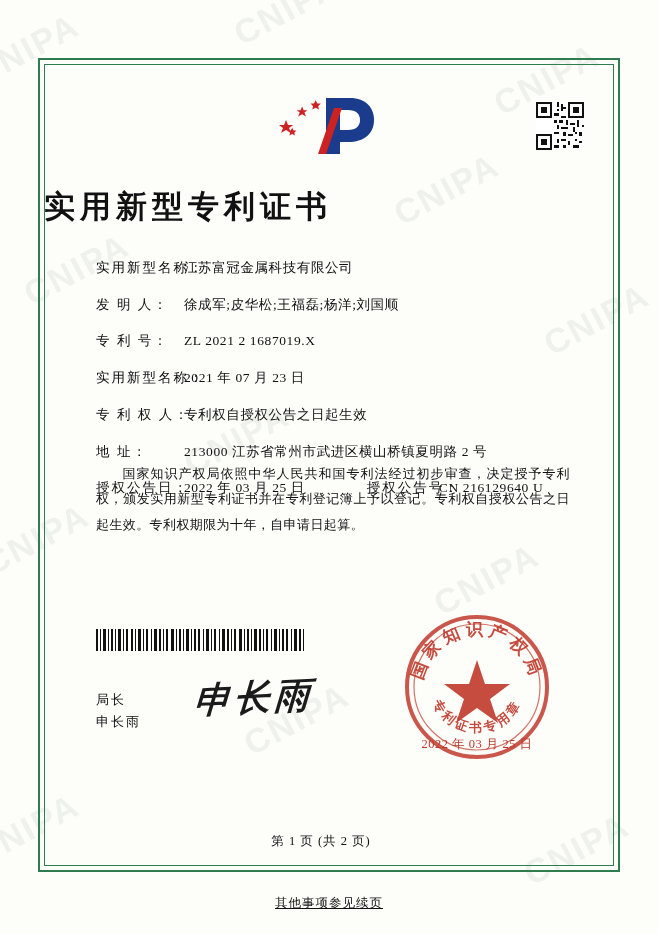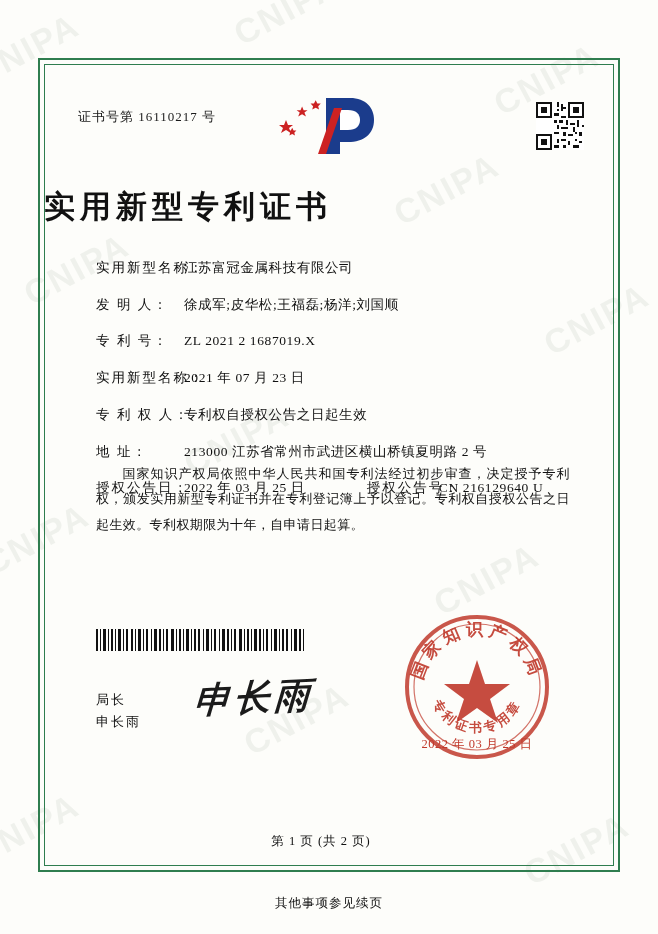--- a/index.html
+++ b/index.html
@@ -161,20 +161,21 @@
     letter-spacing:1px;
   }
   .footnote{
     position:absolute;
     left:0;right:0;bottom:22px;
     text-align:center;
     font-size:12.5px;
     color:#111;
     letter-spacing:1px;
     z-index:3;
+    text-decoration:underline;
   }
 </style>
 </head>
 <body>
 
 <div class="wm-layer">
   <div class="wm" style="left:-30px;top:30px;">CNIPA</div>
   <div class="wm" style="left:230px;top:-10px;">CNIPA</div>
   <div class="wm" style="left:490px;top:60px;">CNIPA</div>
   <div class="wm" style="left:390px;top:170px;">CNIPA</div>
@@ -188,21 +189,20 @@
   <div class="wm" style="left:520px;top:830px;">CNIPA</div>
 </div>
 
 <div class="page">
 
   <div class="border-outer"></div>
   <div class="border-inner"></div>
 
   <div class="content">
 
-    <div class="cert-no">证书号第 16110217 号</div>
 
     <div class="qr">
       <svg width="48" height="48" viewBox="0 0 21 21" shape-rendering="crispEdges">
         <rect width="21" height="21" fill="#ffffff"></rect>
         <g fill="#111">
           <rect x="0" y="0" width="7" height="1"></rect>
             <rect x="0" y="6" width="7" height="1"></rect>
           <rect x="0" y="0" width="1" height="7"></rect>
             <rect x="6" y="0" width="1" height="7"></rect>
           <rect x="2" y="2" width="3" height="3"></rect>

